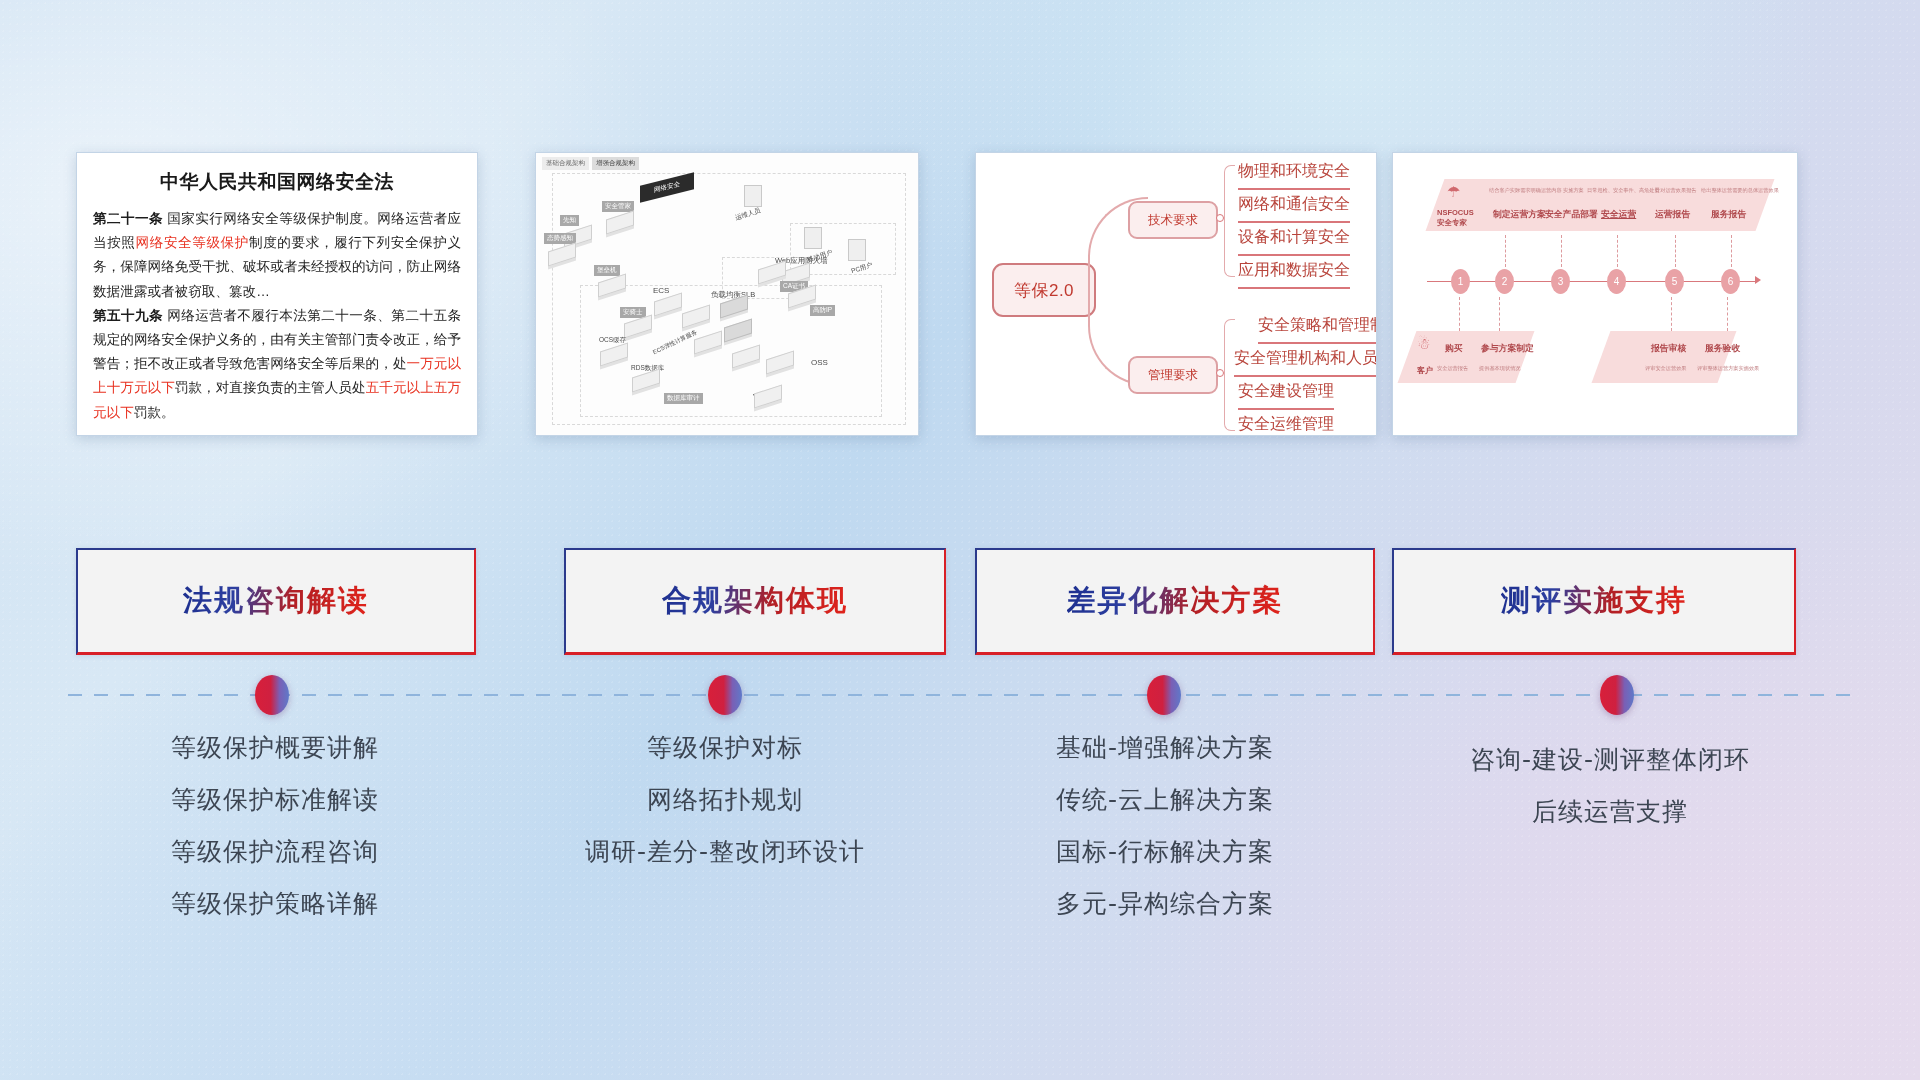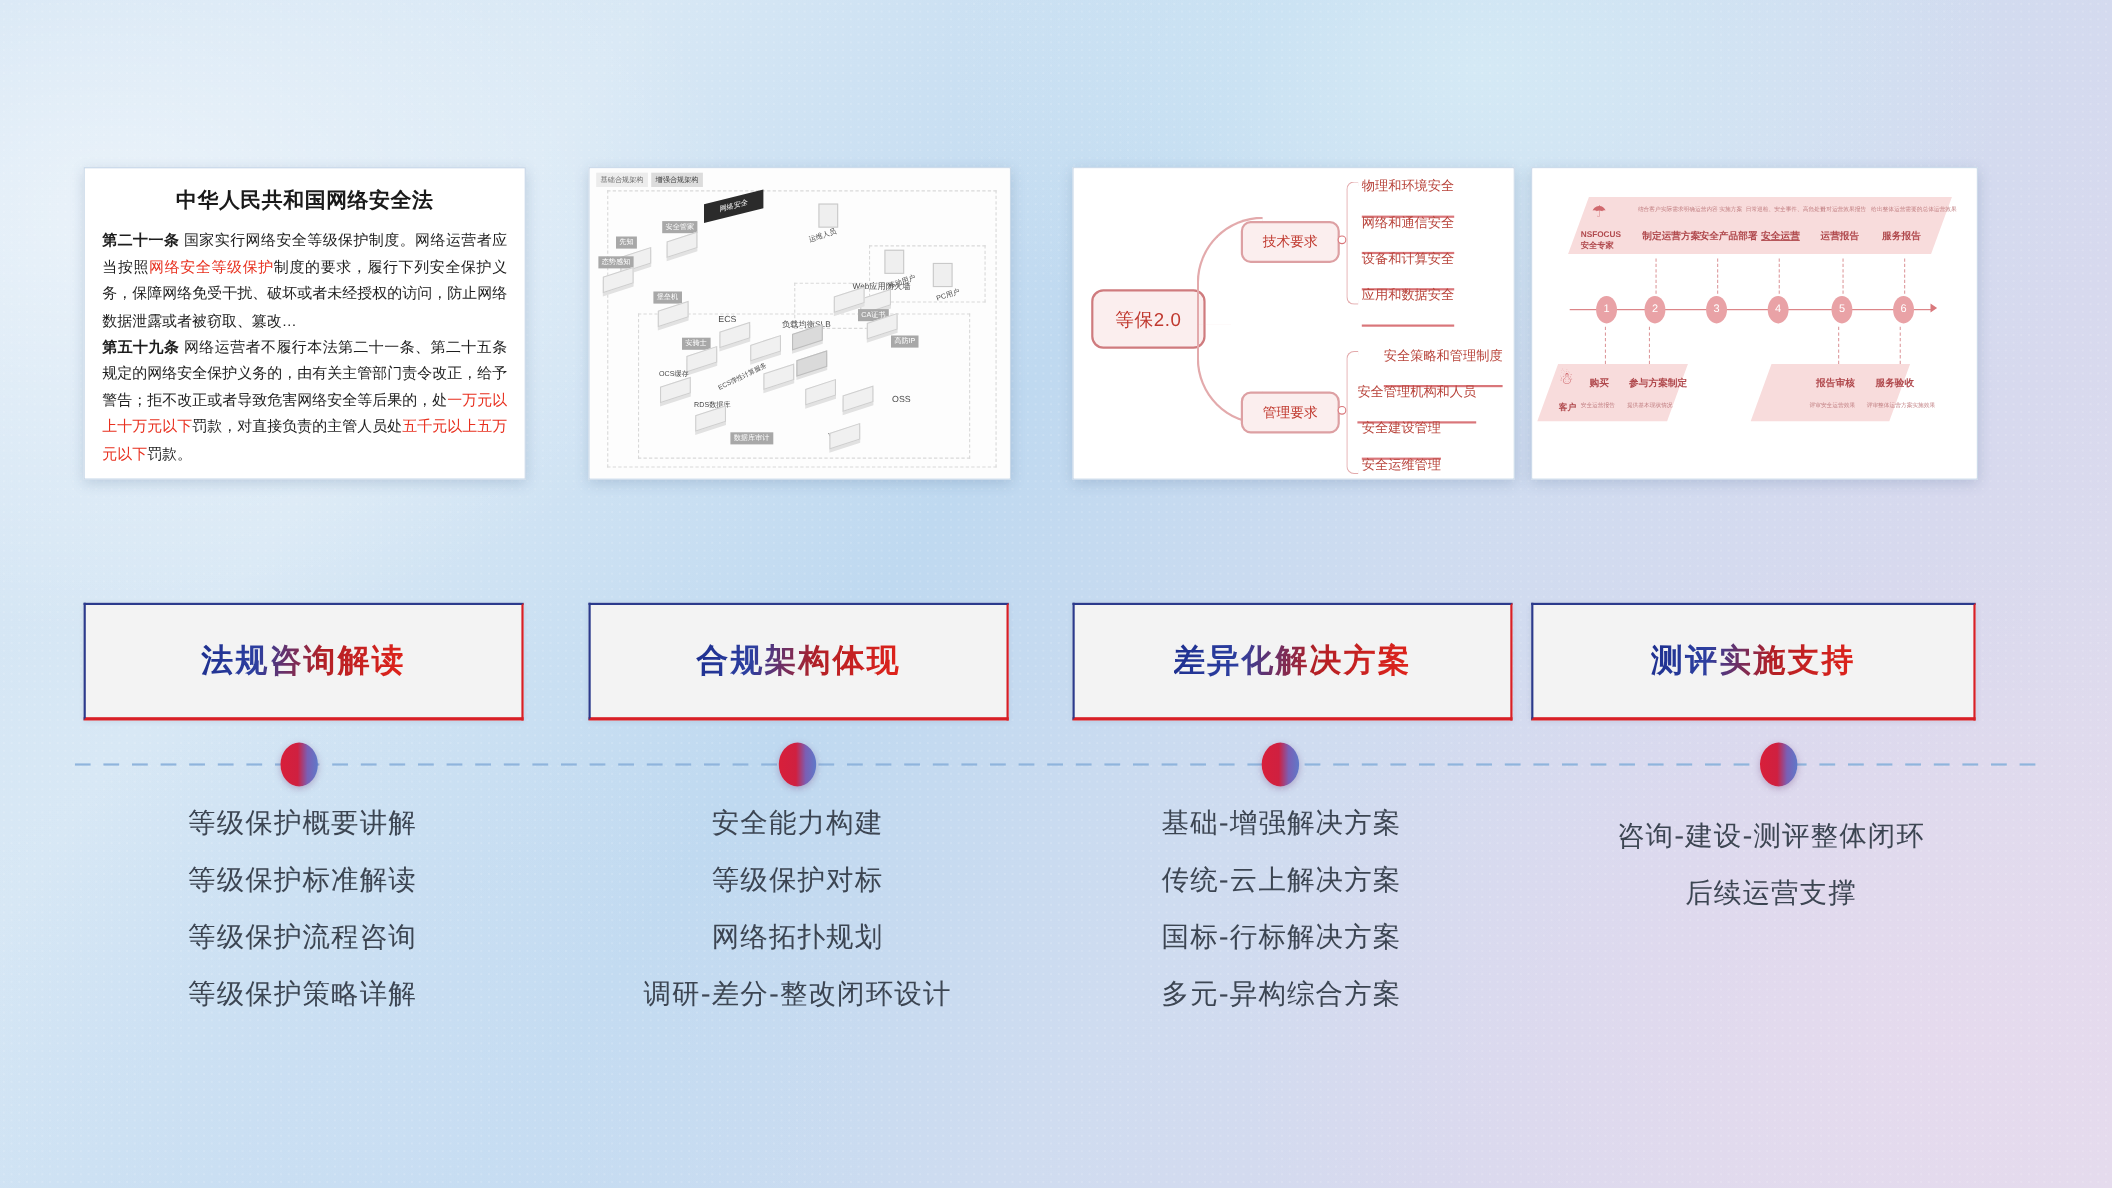--- a/index.html
+++ b/index.html
@@ -73,22 +73,22 @@
     font-size:17px;color:#c0392f;letter-spacing:.5px;
   }
   .mm-br{
     position:absolute;width:86px;height:34px;border:2px solid #dda0a3;
     border-radius:9px;background:#fbeeee;display:flex;align-items:center;
     justify-content:center;font-size:12.5px;color:#c0392f;
   }
   .mm-br.b1{left:152px;top:48px;}
   .mm-br.b2{left:152px;top:203px;}
   .mm-leaf{
-    position:absolute;font-size:12px;color:#b8443b;white-space:nowrap;
-    padding-bottom:18px;border-bottom:2px solid #d9767a;
+    position:absolute;font-size:16px;color:#b8443b;white-space:nowrap;
+    padding-bottom:6px;border-bottom:2px solid #d9767a;
   }
   .mm-curve{position:absolute;border:2px solid #e3aaac;border-radius:50%;}
   .mm-conn{position:absolute;border-left:1.6px solid #e3aaac;border-top:1.6px solid #e3aaac;border-bottom:1.6px solid #e3aaac;border-right:none;border-radius:7px 0 0 7px;}
   .mm-dot{position:absolute;width:6px;height:6px;border-radius:50%;border:1.4px solid #d9767a;background:#fff;}
 
   
   .proc{position:relative;height:100%;width:100%;background:#fff;}
   .band{
     position:absolute;background:#f8dcdc;
     transform:skewX(-20deg);
@@ -122,21 +122,21 @@
     border-bottom:3px solid #d81f26;
     box-shadow:0 1px 5px rgba(70,90,130,.14);
   }
   .head span{
     font-size:29px;font-weight:bold;letter-spacing:2px;
     background:linear-gradient(100deg,#1d2f8f 0%,#2d3fa0 28%,#b12026 58%,#e2231a 100%);
     -webkit-background-clip:text;background-clip:text;color:transparent;
     -webkit-text-fill-color:transparent;
   }
   .head.h1{left:76px;width:400px;}
-  .head.h2{left:535px;width:382px;}
+  .head.h2{left:564px;width:382px;}
   .head.h3{left:975px;width:400px;}
   .head.h4{left:1392px;width:404px;}
 
   
   .tl{position:absolute;left:68px;top:694px;width:1790px;height:2px;
       background-image:linear-gradient(to right,#8fb4dc 0 14px,rgba(0,0,0,0) 14px 26px);
       background-size:26px 2px;background-repeat:repeat-x;}
   .tl-dot{
     position:absolute;width:34px;height:40px;border-radius:50%;top:675px;
     background:linear-gradient(90deg,#d81f3a 0%,#cf2040 46%,#7a5fb5 72%,#5f79c9 100%);
@@ -398,21 +398,20 @@
 <div class="tl-dot d4"></div>
 
 <div class="cols">
   <div class="col k1">
     <div>等级保护概要讲解</div>
     <div>等级保护标准解读</div>
     <div>等级保护流程咨询</div>
     <div>等级保护策略详解</div>
   </div>
   <div class="col k2">
-    <div>安全能力构建</div>
     <div>等级保护对标</div>
     <div>网络拓扑规划</div>
     <div>调研-差分-整改闭环设计</div>
   </div>
   <div class="col k3">
     <div>基础-增强解决方案</div>
     <div>传统-云上解决方案</div>
     <div>国标-行标解决方案</div>
     <div>多元-异构综合方案</div>
   </div>

